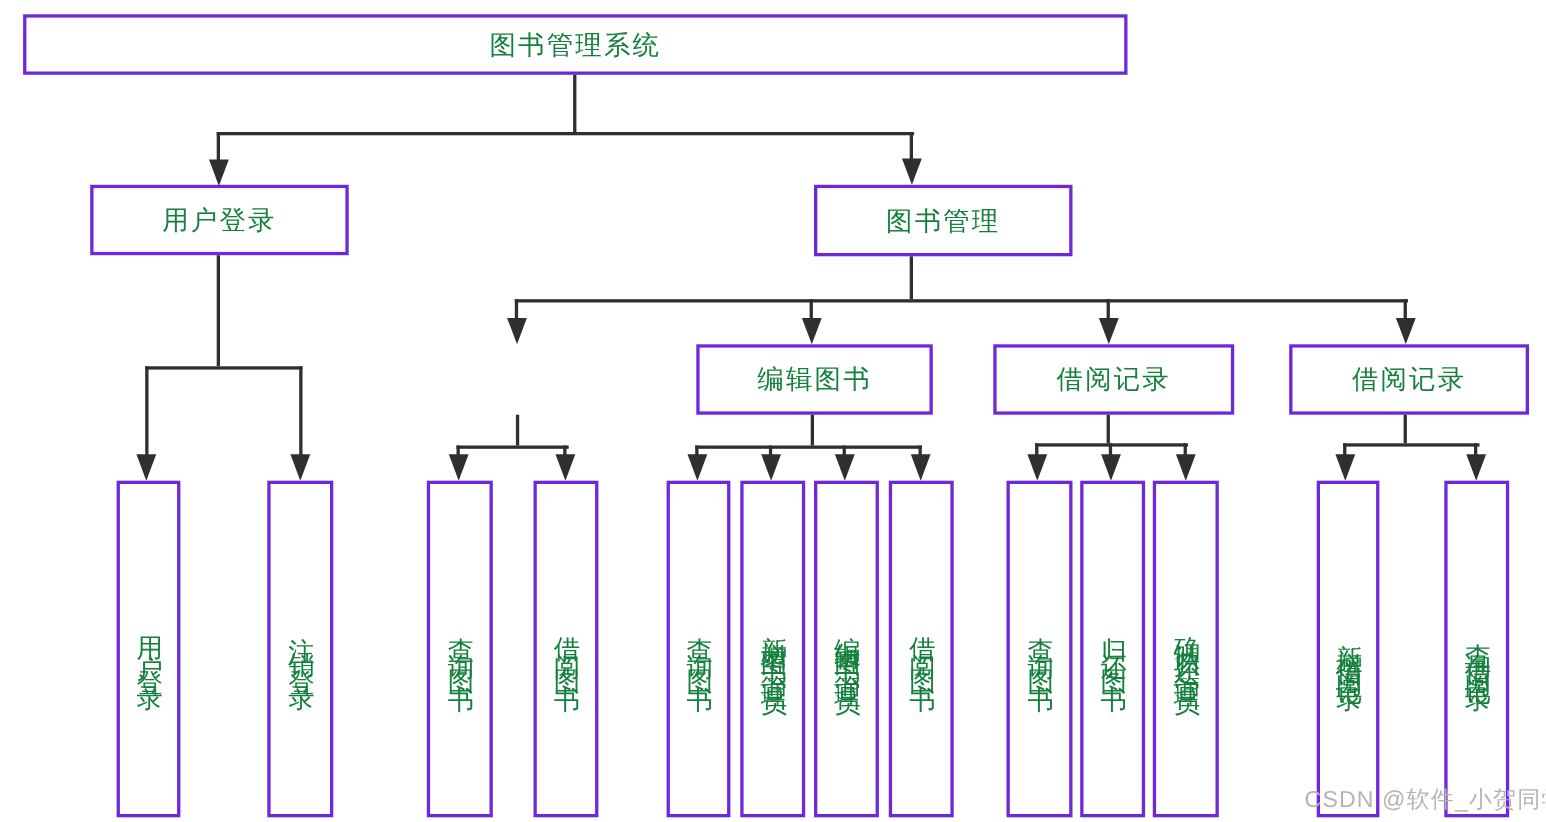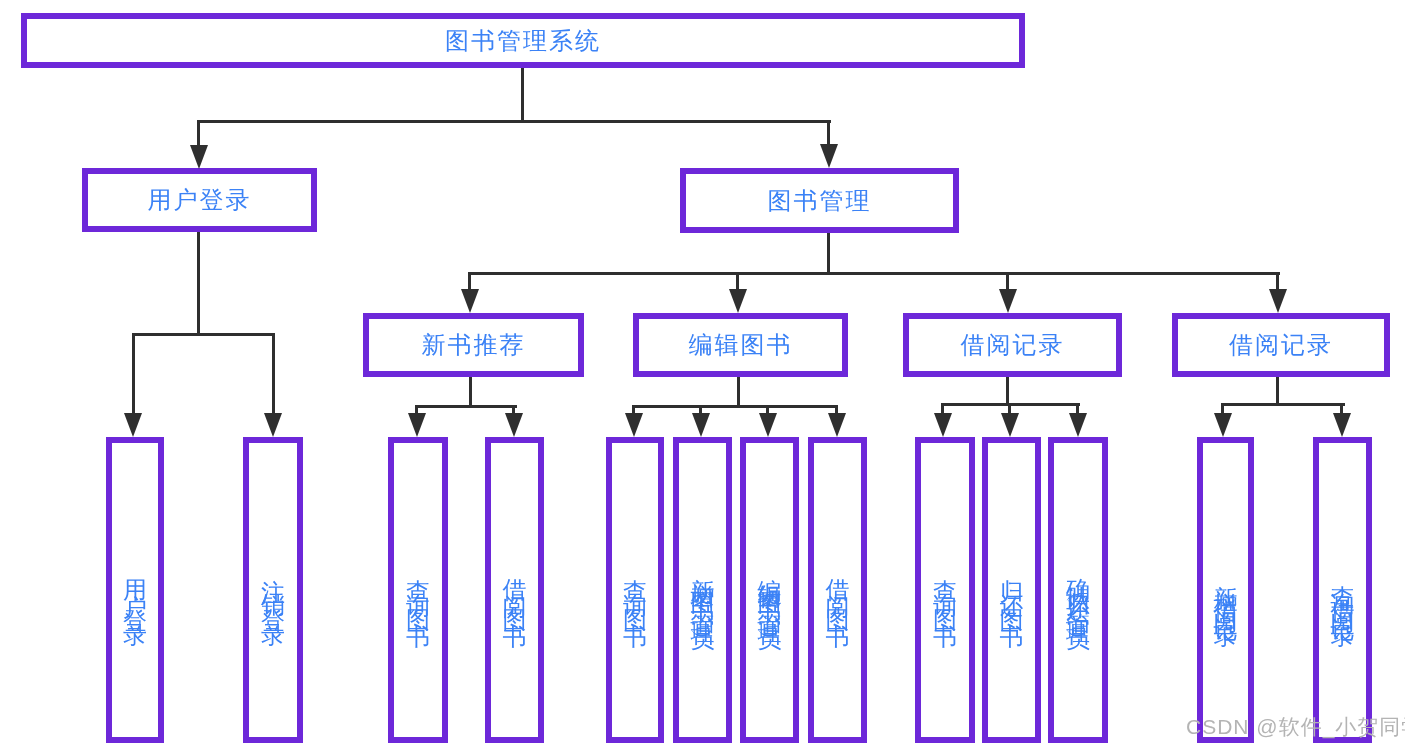--- a/index.html
+++ b/index.html
@@ -7,26 +7,26 @@
     position: relative;
     width: 1405px;
     height: 747px;
     background: #ffffff;
     overflow: hidden;
     font-family: "Liberation Sans", "DejaVu Sans", sans-serif;
   }
   .box {
     position: absolute;
     box-sizing: border-box;
-    border: 6px solid #6d28d9;
+    border: 3px solid #6d28d9;
     background: #ffffff;
     display: flex;
     align-items: center;
     justify-content: center;
-    color: #3b82f6;
+    color: #15803d;
     font-size: 24px;
   }
   .hbox span { letter-spacing: 2px; white-space: nowrap; }
   .vbox span {
     writing-mode: vertical-rl;
     text-orientation: mixed;
     white-space: nowrap;
     line-height: 1;
   }
   .ls-wide  { letter-spacing: 15px; }
@@ -56,27 +56,24 @@
 
 <div class="canvas">
 
   <div class="box hbox" style="left:21px;top:13px;width:1004px;height:55px">
     <span>图书管理系统</span>
   </div>
 
   <div class="box hbox" style="left:82px;top:168px;width:235px;height:64px">
     <span>用户登录</span>
   </div>
-  <div class="box hbox" style="left:680px;top:168px;width:279px;height:65px">
+  <div class="box hbox" style="left:740px;top:168px;width:235px;height:65px">
     <span>图书管理</span>
   </div>
 
-  <div class="box hbox" style="left:363px;top:313px;width:221px;height:64px">
-    <span>新书推荐</span>
-  </div>
   <div class="box hbox" style="left:633px;top:313px;width:215px;height:64px">
     <span>编辑图书</span>
   </div>
   <div class="box hbox" style="left:903px;top:313px;width:219px;height:64px">
     <span>借阅记录</span>
   </div>
   <div class="box hbox" style="left:1172px;top:313px;width:218px;height:64px">
     <span>借阅记录</span>
   </div>
 

